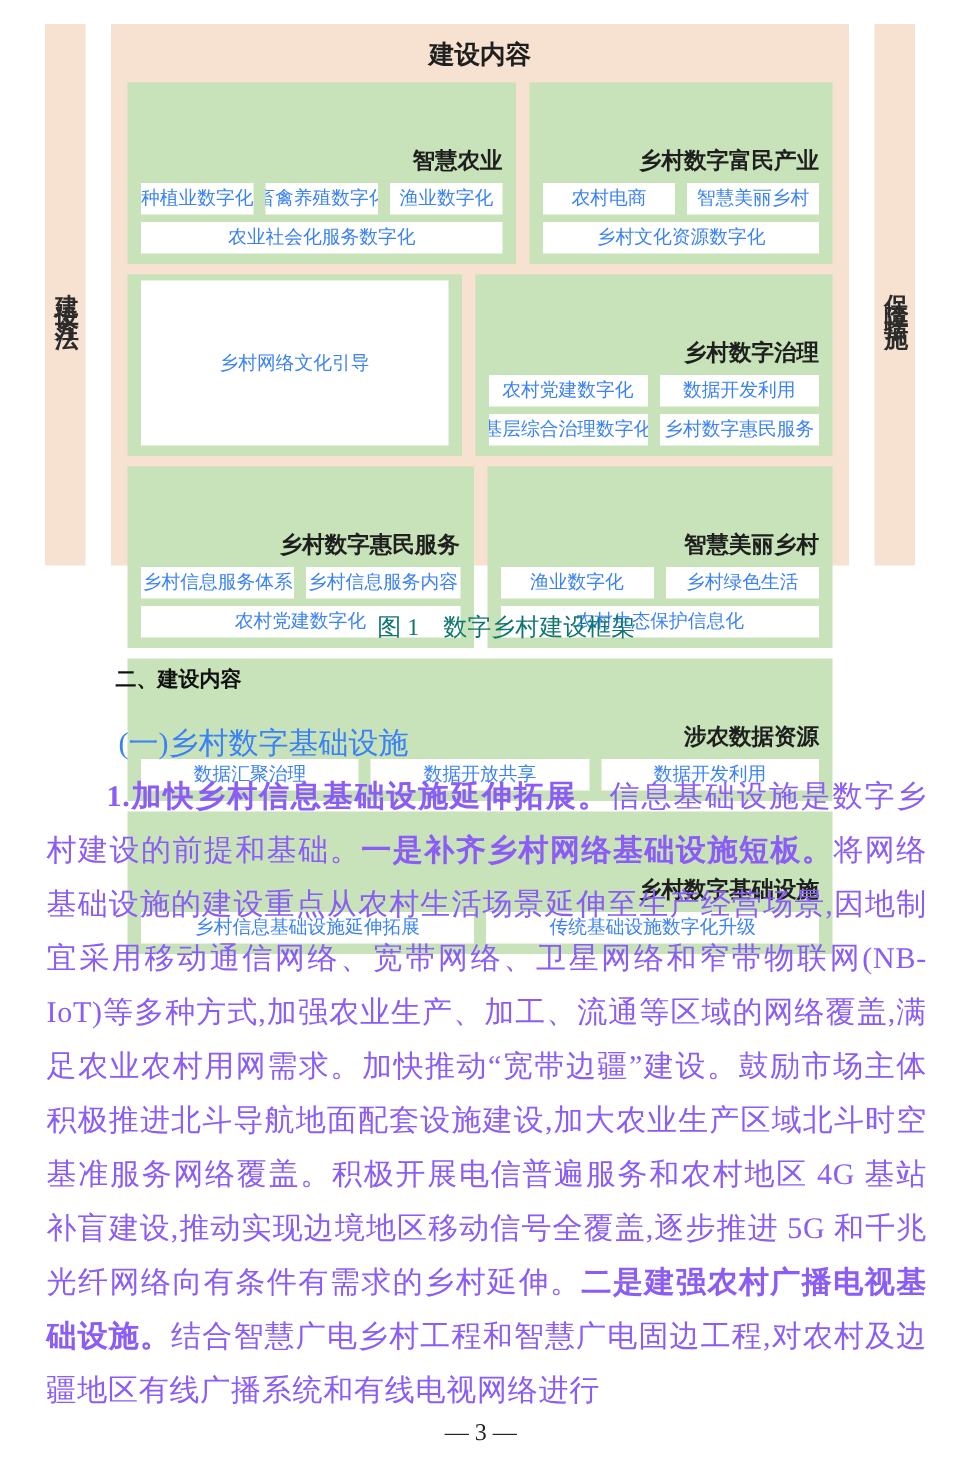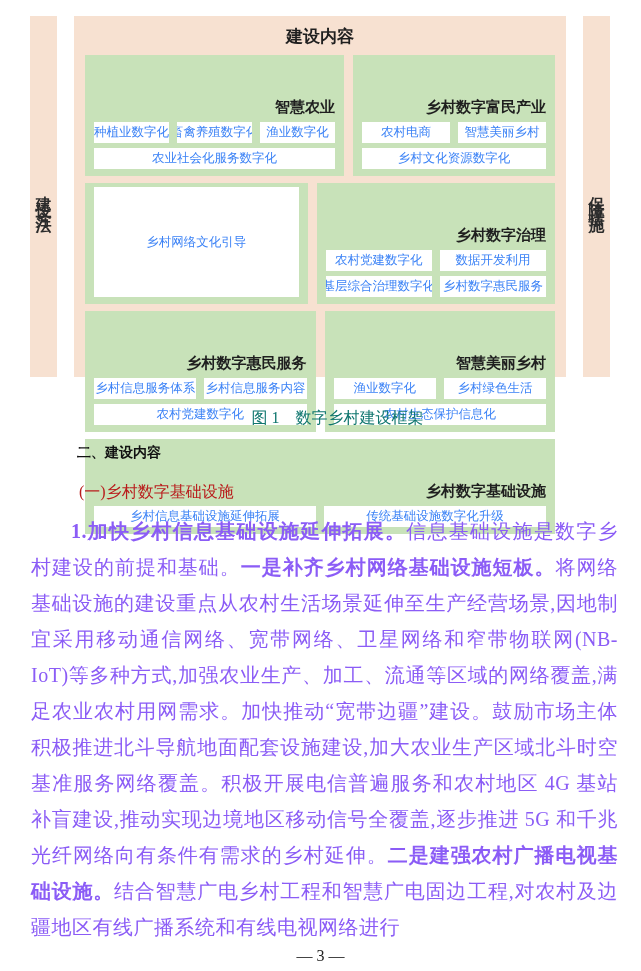--- a/index.html
+++ b/index.html
@@ -106,22 +106,22 @@
     position: absolute;
     top: 444px; left: 77px;
     font-size: 14px;
     font-weight: bold;
     font-family: "Liberation Sans", "DejaVu Sans", sans-serif;
     color: #111;
   }
   .subheading {
     position: absolute;
     top: 482px; left: 79px;
-    font-size: 16px;
-    color: #b91c1c;
+    font-size: 20px;
+    color: #3b82f6;
     font-family: Liberation Serif, serif;
   }
   .para {
     position: absolute;
     top: 513px; left: 31px;
     width: 587px;
     font-size: 20px;
     line-height: 36px;
     text-align: justify;
     text-indent: 2em;
@@ -207,20 +207,30 @@
                 <div class="item">渔业数字化</div>
                 <div class="item">乡村绿色生活</div>
               </div>
               <div class="item-row">
                 <div class="item">农村生态保护信息化</div>
               </div>
             </div>
           </div>
           <div class="row">
             <div class="gbox">
+              <div class="gbox-header">涉农数据资源</div>
+              <div class="item-row">
+                <div class="item">数据汇聚治理</div>
+                <div class="item">数据开放共享</div>
+                <div class="item">数据开发利用</div>
+              </div>
+            </div>
+          </div>
+          <div class="row">
+            <div class="gbox">
               <div class="gbox-header">乡村数字基础设施</div>
               <div class="item-row">
                 <div class="item">乡村信息基础设施延伸拓展</div>
                 <div class="item">传统基础设施数字化升级</div>
               </div>
             </div>
           </div>
         </div>
     </div>
     <div class="strip">

